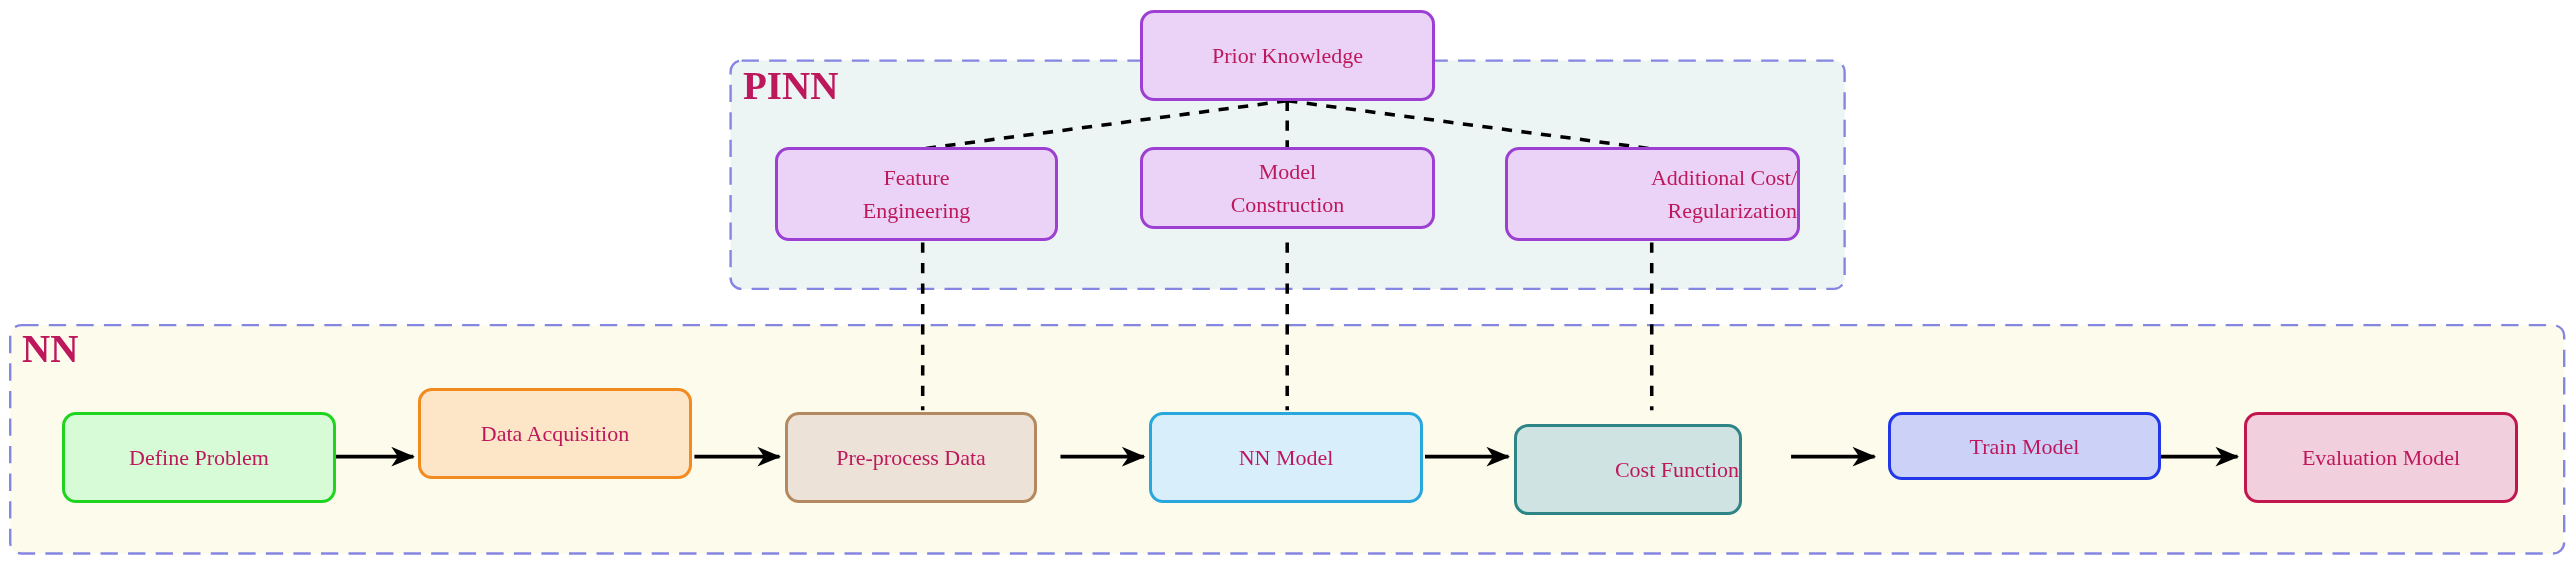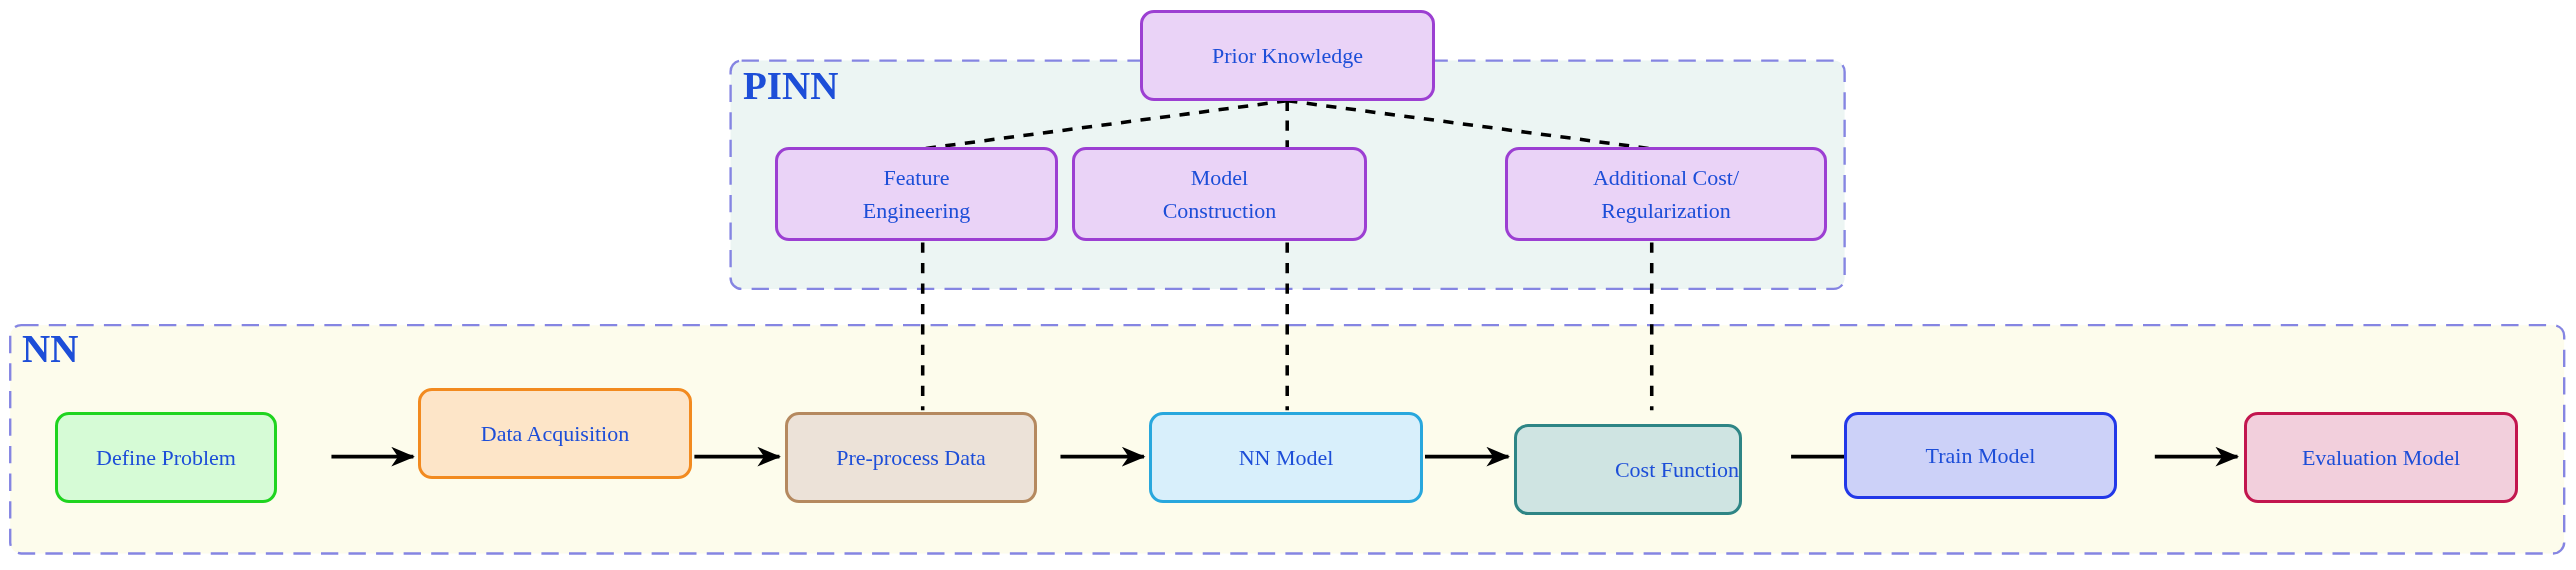--- a/index.html
+++ b/index.html
@@ -2,21 +2,21 @@
 <html style="font-size:12.6px"><head>
 <meta charset="utf-8">
 <style>
   html, body { margin: 0; padding: 0; background: #ffffff; }
   #canvas {
     position: relative;
     width: 2576px;
     height: 570px;
     overflow: hidden;
     font-family: "Liberation Serif", "DejaVu Serif", serif;
-    color: #1d4ed8;
+    color: #be185d;
   }
   #wires { position: absolute; left: 0; top: 0; z-index: 0; }
   .node {
     position: absolute;
     z-index: 2;
     border: 3.2px solid #888;
     border-radius: 14px;
     background: #eee;
     display: flex;
     flex-direction: column;
@@ -30,28 +30,28 @@
   .ctl {
     position: absolute;
     z-index: 2;
     font-size: 39px;
     font-weight: bold;
     line-height: 1.1;
   }
   
   .n-prior   { left: 1140px; top: 10.2px;  width: 295px; height: 91px; }
   .n-feat    { left: 775px;  top: 147px; width: 283px; height: 94px; }
-  .n-modelc  { left: 1072px; top: 147px; width: 295px; height: 94px; }
-  .n-addcost { left: 1505px; top: 147px; width: 322px; height: 94px; }
-  .n-define  { left: 55px;   top: 412px; width: 222px; height: 91px; }
+  .n-modelc  { left: 1140px; top: 147px; width: 295px; height: 82px; }
+  .n-addcost { left: 1505px; top: 147px; width: 295px; height: 94px; align-items: flex-end; }
+  .n-define  { left: 62px;   top: 412px; width: 274px; height: 91px; }
   .n-dataacq { left: 418px;  top: 388px; width: 274px; height: 91px; }
   .n-preproc { left: 785px;  top: 412px; width: 252px; height: 91px; }
   .n-nnmodel { left: 1149px; top: 412px; width: 274px; height: 91px; }
   .n-costfn  { left: 1514px; top: 424px; width: 228px; height: 91px; align-items: flex-end; }
-  .n-train   { left: 1844px; top: 412px; width: 273px; height: 87px; }
+  .n-train   { left: 1888px; top: 412px; width: 273px; height: 68px; }
   .n-eval    { left: 2244px; top: 412px; width: 274px; height: 91px; }
   .l-pinn    { left: 743px;  top: 65px;  }
   .l-nn      { left: 22px;   top: 328px; }
 </style>
 </head>
 <body>
 
 <div id="canvas">
 
   <svg id="wires" width="2576" height="570" viewBox="0 0 3270 724">

